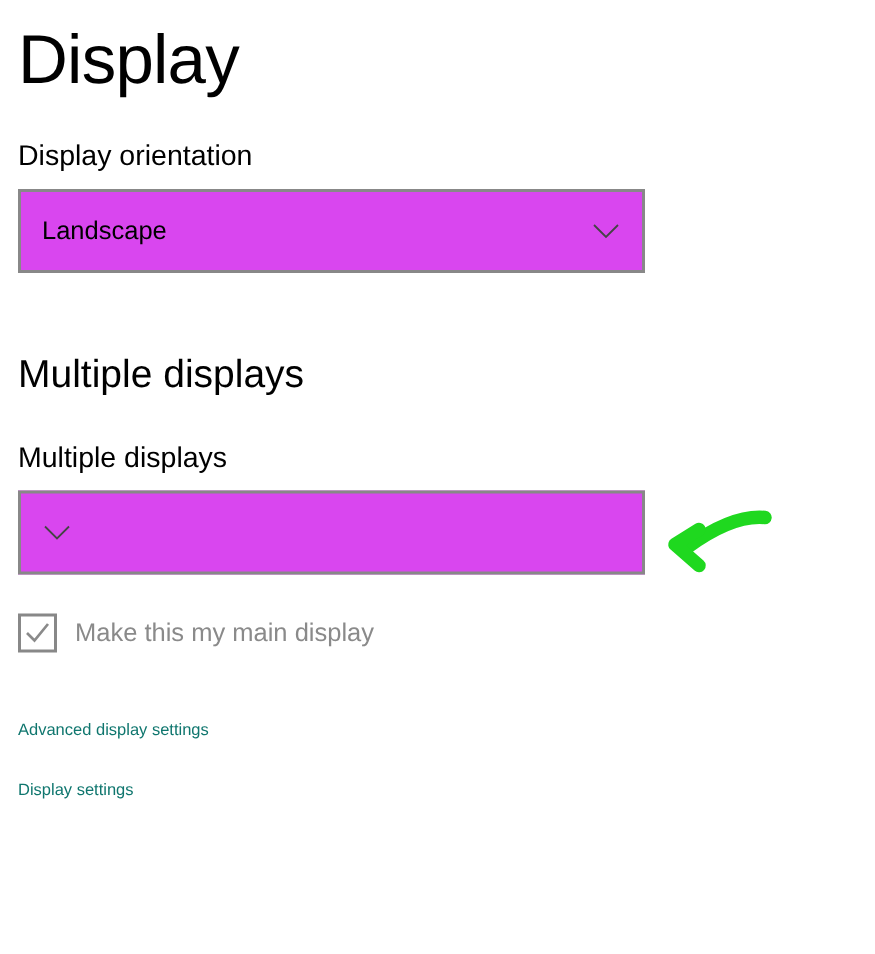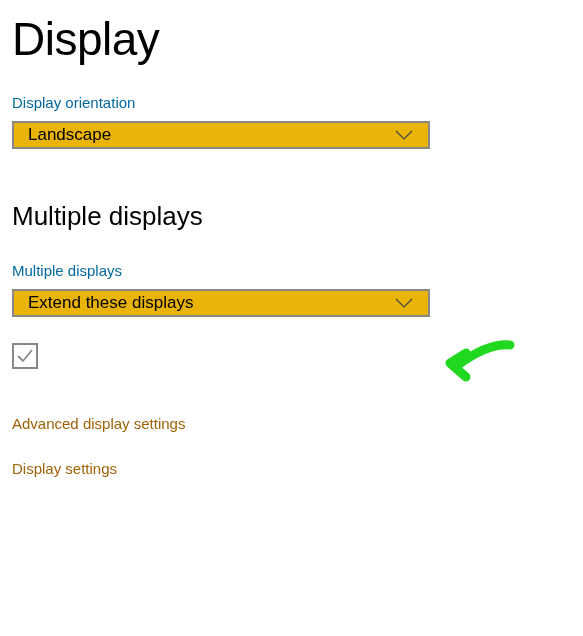--- a/index.html
+++ b/index.html
@@ -16,30 +16,30 @@
       color: #000000;
       position: relative;
     }
     .page-title {
       font-size: 46px;
       font-weight: 400;
       margin-bottom: 28px;
       letter-spacing: -0.5px;
     }
     .field-label {
-      font-size: 15px;
+      font-size: 19px;
       font-weight: 400;
       margin-bottom: 10px;
-      color: #0369a1;
+      color: #000000;
     }
     .dropdown {
       width: 418px;
-      height: 28px;
+      height: 56px;
       border: 2px solid #888;
-      background: #eab308;
+      background: #d946ef;
       display: flex;
       align-items: center;
       justify-content: space-between;
       padding: 0 14px 0 14px;
       cursor: pointer;
     }
     .dropdown-value {
       font-size: 17px;
       color: #000;
     }
@@ -79,22 +79,22 @@
     .checkbox svg {
       width: 20px;
       height: 20px;
     }
     .checkbox-label {
       font-size: 17px;
       color: #8a8a8a;
     }
     .link {
       display: block;
-      font-size: 15px;
-      color: #a16207;
+      font-size: 11px;
+      color: #0f766e;
       text-decoration: none;
       cursor: pointer;
     }
     .link-first {
       margin-top: 46px;
     }
     .link-second {
       margin-top: 28px;
     }
     .arrow-annotation {
@@ -117,34 +117,34 @@
     <svg viewBox="0 0 18 10" fill="none" stroke="#444" stroke-width="1.2">
       <path d="M1 1 L9 9 L17 1"></path>
     </svg>
   </span>
 </div>
 
 <h2 class="section-heading">Multiple displays</h2>
 
 <div class="field-label">Multiple displays</div>
 <div class="dropdown">
-  <span class="dropdown-value">Extend these displays</span>
   <span class="chevron">
     <svg viewBox="0 0 18 10" fill="none" stroke="#444" stroke-width="1.2">
       <path d="M1 1 L9 9 L17 1"></path>
     </svg>
   </span>
 </div>
 
 <div class="checkbox-row">
   <div class="checkbox">
     <svg viewBox="0 0 20 20" fill="none" stroke="#8a8a8a" stroke-width="1.8">
       <path d="M3 10 L8 15 L17 4"></path>
     </svg>
   </div>
+  <span class="checkbox-label">Make this my main display</span>
 </div>
 
 <a class="link link-first">Advanced display settings</a>
 <a class="link link-second">Display settings</a>
 
 <div class="arrow-annotation">
   <svg viewBox="0 0 80 60" fill="none">
     <path d="M 70 12 Q 48 10 18 32" stroke="#1fd81f" stroke-width="9" stroke-linecap="round" fill="none"></path>
     <path d="M 10 30 L 26 20 M 10 30 L 26 44" stroke="#1fd81f" stroke-width="9" stroke-linecap="round" fill="none"></path>
   </svg>

